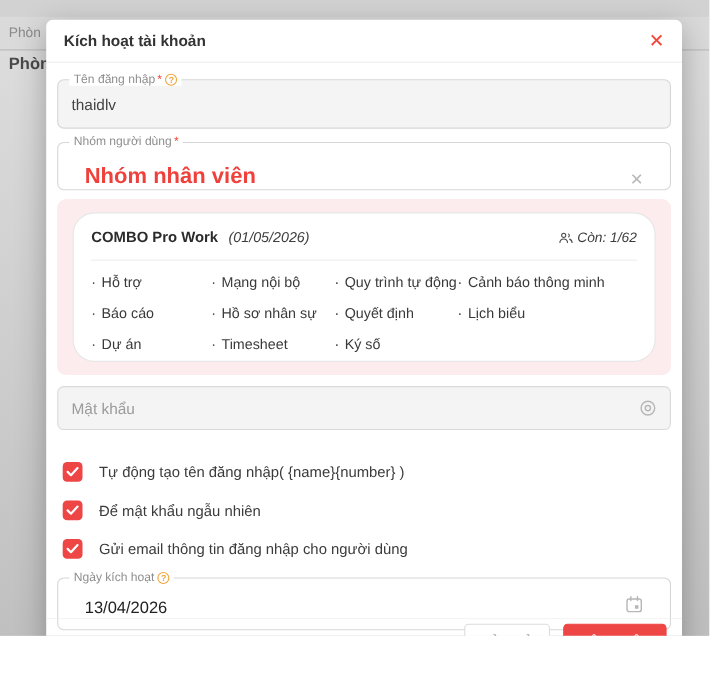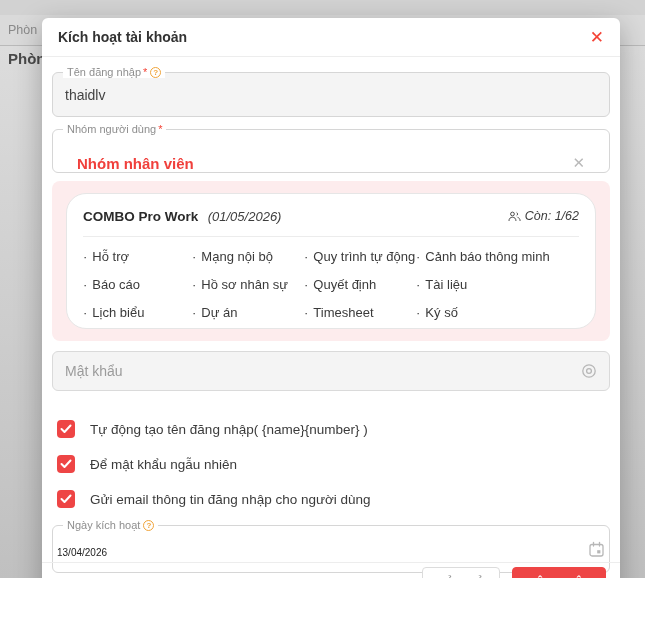--- a/index.html
+++ b/index.html
@@ -31,21 +31,21 @@
   .req { color:#f44336; font-size:11px; }
   .help-circle { display:inline-flex; align-items:center; justify-content:center;
                  width:11px; height:11px; border:1px solid #f0a43a; border-radius:50%;
                  color:#f0a43a; font-size:8px; font-weight:700; margin-left:1px; }
   .field input { border:none; outline:none; background:transparent; width:100%;
                  font-size:14px; color:#444; font-family:inherit; }
   .field input::placeholder { color:#9b9b9b; }
 
   .field-username { height:45px; background:#f4f4f4; margin-bottom:12px; display:flex; align-items:center; padding:0 12px; }
   .field-group { height:44px; background:#fff; margin-bottom:8px; display:flex; align-items:flex-end; padding:0 24px; }
-  .group-value { font-size:15px; font-weight:700; color:#f0403c; flex:1; }
+  .group-value { font-size:20px; font-weight:700; color:#f0403c; flex:1; }
   .clear-x { color:#b9b9b9; font-size:15px; cursor:pointer; }
 
   .combo-wrap { background:#fdeced; border-radius:8px; padding:12px 14px; height:160px; margin-bottom:10px; }
   .combo-card { background:#fff; border:1px solid #e6e6e6; border-radius:20px; height:100%; padding:13px 16px 0 16px; }
   .combo-head { display:flex; align-items:center; justify-content:space-between; }
   .combo-name { font-size:13.5px; font-weight:700; color:#2b2b2b; }
   .combo-date { font-size:13px; font-style:italic; color:#3d3d3d; margin-left:5px; font-weight:400; }
   .combo-remaining { display:flex; align-items:center; gap:4px; font-size:12.5px; font-style:italic; color:#3d3d3d; }
   .combo-sep { height:1px; background:#ececec; margin:11px 0 12px 0; }
   .combo-grid { display:grid; grid-template-columns:109px 112px 112px 1fr; row-gap:13px; }
@@ -53,22 +53,22 @@
   .dot { margin-right:5px; color:#3a3a3a; }
 
   .field-password { height:40px; background:#f4f4f4; display:flex; align-items:center; padding:0 12px; margin-bottom:29px; }
   .eye-icon { cursor:pointer; display:flex; align-items:center; }
 
   .checkbox-row { display:flex; align-items:center; margin-bottom:17px; }
   .checkbox { width:18px; height:18px; background:#ee4545; border-radius:4px; display:flex;
               align-items:center; justify-content:center; cursor:pointer; margin-left:5px; flex:0 0 auto; }
   .checkbox-label { margin-left:15px; font-size:13.5px; color:#3b3b3b; }
 
-  .field-date { height:48px; background:#fff; display:flex; align-items:center; padding:0 4px; margin-top:4px; }
-  .field-date input { font-size:10px; color:#222; padding-top:6px; }
+  .field-date { height:48px; background:#fff; display:flex; align-items:center; padding:0 24px; margin-top:4px; }
+  .field-date input { font-size:15px; color:#222; padding-top:6px; }
   .cal-icon { cursor:pointer; display:flex; align-items:center; }
 
   .modal-footer { position:absolute; bottom:0; left:0; right:0; height:40px;
                   border-top:1px solid #ededed; display:flex; align-items:center;
                   justify-content:flex-end; gap:12px; padding-right:14px; border-radius:0 0 6px 6px; }
   .btn { font-family:inherit; font-size:12px; border-radius:4px; padding:8px 14px;
          cursor:pointer; letter-spacing:0.3px; }
   .btn-cancel { background:#fff; border:1px solid #dcdcdc; color:#9a9a9a; font-weight:600; }
   .btn-submit { background:#ee4545; border:1px solid #ee4545; color:#fff; font-weight:700; }
 </style>
@@ -130,21 +130,20 @@
           </div>
           <div class="combo-sep"></div>
           <div class="combo-grid">
             <span class="combo-item"><span class="dot">·</span><span>Hỗ trợ</span></span>
             <span class="combo-item"><span class="dot">·</span><span>Mạng nội bộ</span></span>
             <span class="combo-item"><span class="dot">·</span><span>Quy trình tự động</span></span>
             <span class="combo-item"><span class="dot">·</span><span>Cảnh báo thông minh</span></span>
             <span class="combo-item"><span class="dot">·</span><span>Báo cáo</span></span>
             <span class="combo-item"><span class="dot">·</span><span>Hồ sơ nhân sự</span></span>
             <span class="combo-item"><span class="dot">·</span><span>Quyết định</span></span>
-            <span class="combo-item"><span class="dot">·</span><span>Tài liệu</span></span>
             <span class="combo-item"><span class="dot">·</span><span>Lịch biểu</span></span>
             <span class="combo-item"><span class="dot">·</span><span>Dự án</span></span>
             <span class="combo-item"><span class="dot">·</span><span>Timesheet</span></span>
             <span class="combo-item"><span class="dot">·</span><span>Ký số</span></span>
           </div>
         </div>
       </div>
 
       <div class="field field-password" style="border:1px solid #dadada;">
         <input type="text" disabled="" placeholder="Mật khẩu" style="">

